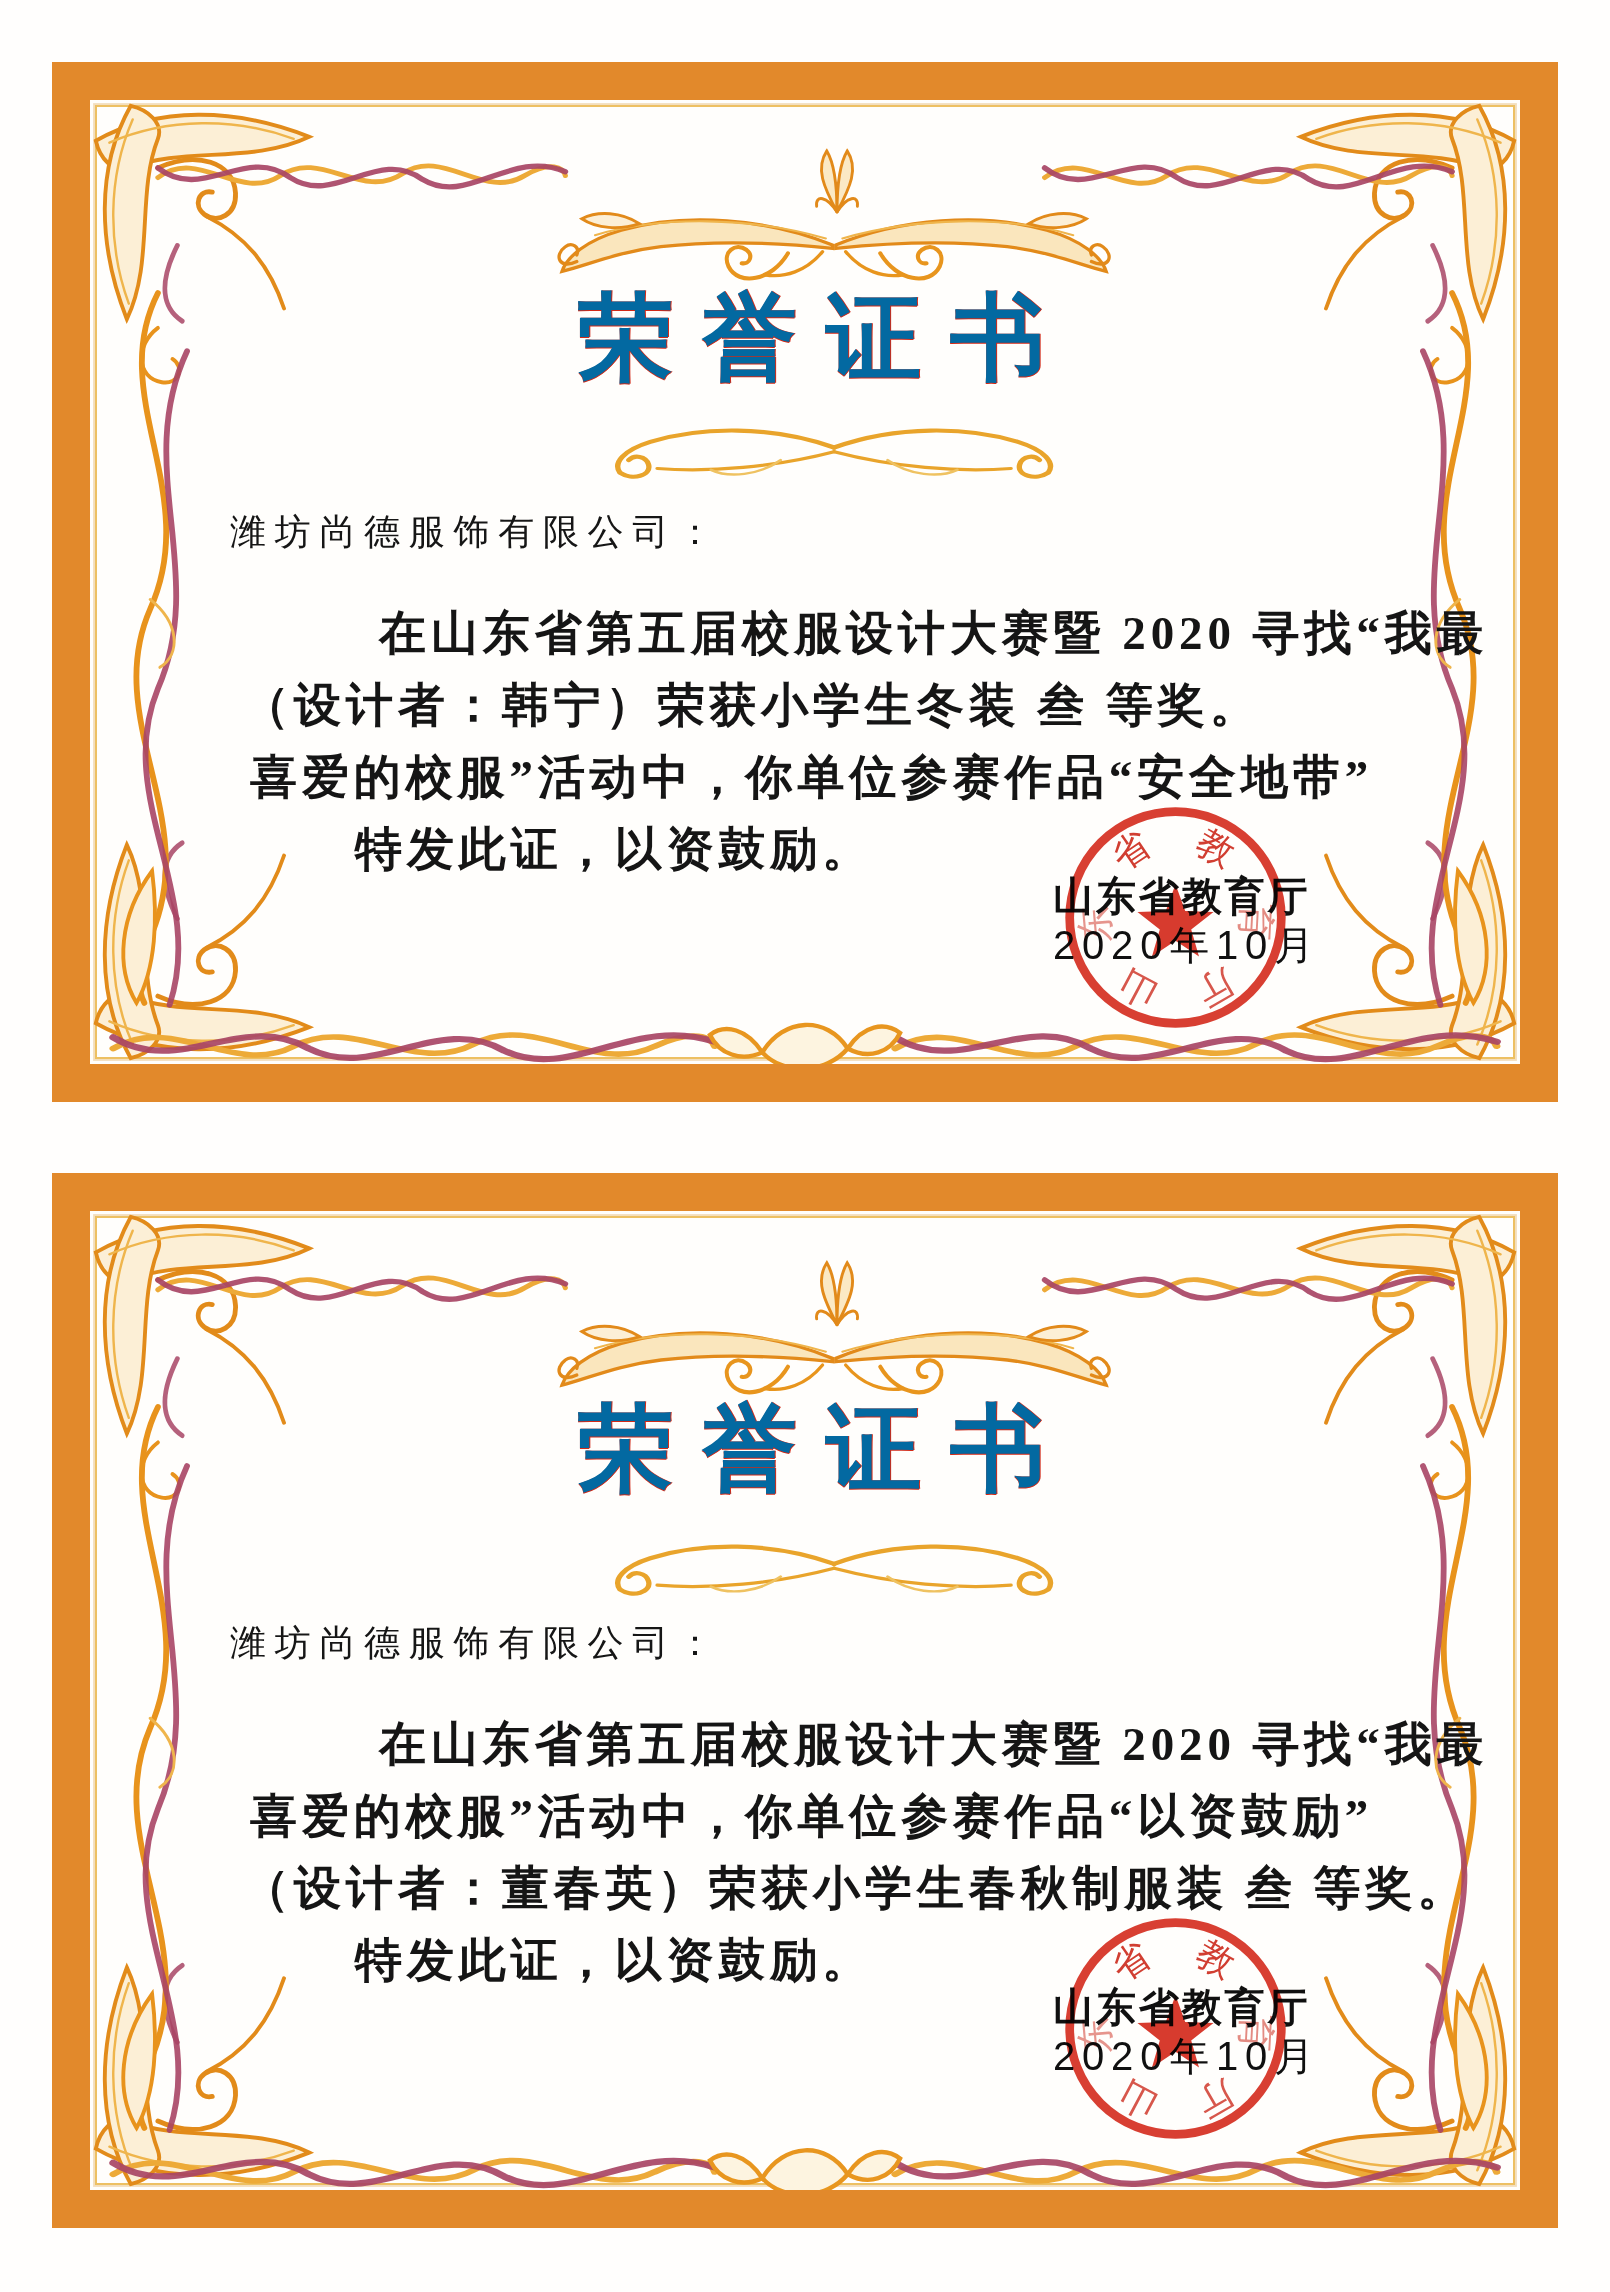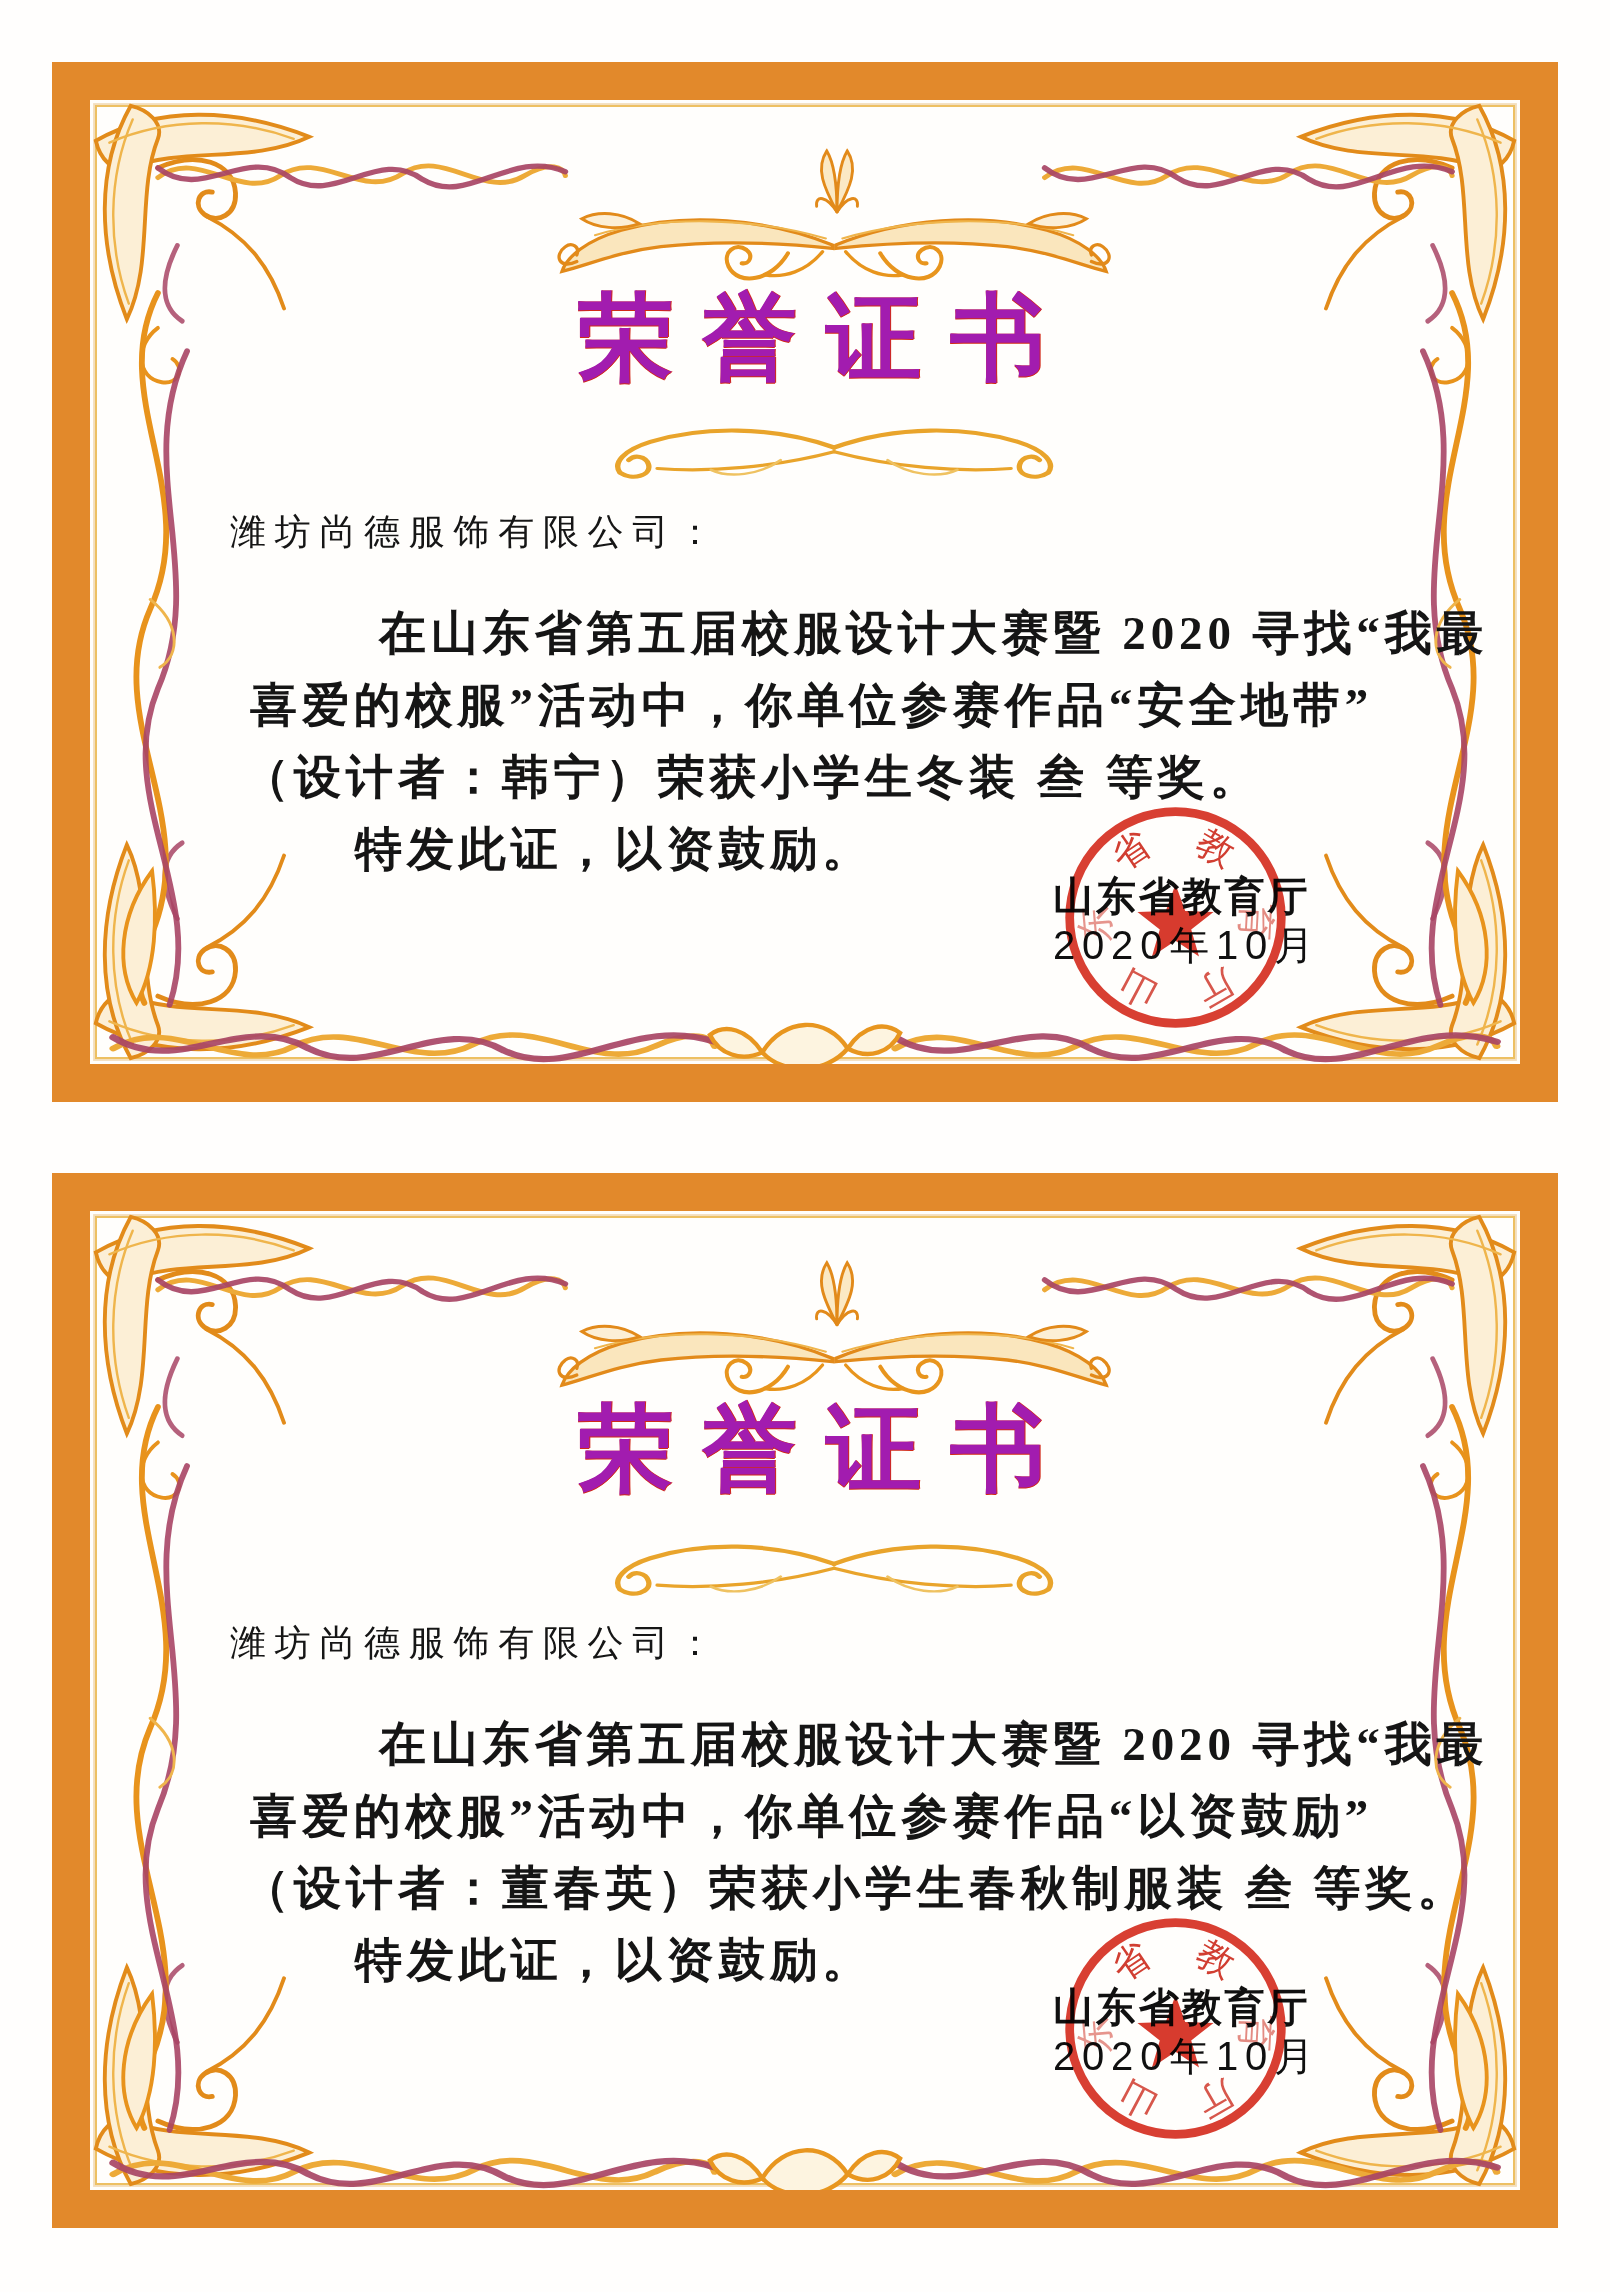--- a/index.html
+++ b/index.html
@@ -14,21 +14,21 @@
   .cert-1{top:62px;height:1040px;}
   .cert-2{top:1173px;height:1055px;}
   .inner-line{
     position:absolute;inset:4.9px;border:2.9px solid #EDC063;
     box-shadow:0 0 0 1.9px rgba(224,172,86,.38);pointer-events:none;
   }
   .decor{position:absolute;inset:0;width:100%;height:100%;pointer-events:none;}
   .title{
     position:absolute;top:175px;left:0;right:0;text-align:center;
     font-family:"Liberation Serif","DejaVu Serif",serif;
-    font-size:95px;font-weight:900;color:#a21caf;
+    font-size:95px;font-weight:900;color:#0369a1;
     letter-spacing:29px;padding-left:42px;white-space:nowrap;
     text-shadow:1px 0 0 #D22A18,0 1px 0 #D22A18;
     z-index:2;
   }
   .recipient{
     position:absolute;top:408px;left:140px;
     font-size:36px;letter-spacing:8.7px;color:#161616;font-weight:500;white-space:nowrap;z-index:2;
   }
   .body-text{
     position:absolute;top:497px;left:140px;right:58px;color:#151515;z-index:2;
@@ -119,22 +119,22 @@
       <use href="#wave" transform="translate(24,932) scale(1.55,1.15)"></use>
       <use href="#wave" transform="translate(830,932) scale(1.55,1.15)"></use>
       <use href="#bscroll" transform="translate(637,928)"></use>
     </svg>
 
     <div class="title">荣誉证书</div>
     <div class="recipient">潍坊尚德服饰有限公司：</div>
 
     <div class="body-text">
       <div class="line l1">在山东省第五届校服设计大赛暨 2020 寻找“我最</div>
+      <div class="line l3">（设计者：韩宁）荣获小学生冬装 叁 等奖。</div>
       <div class="line l2">喜爱的校服”活动中，你单位参赛作品“安全地带”</div>
-      <div class="line l3">（设计者：韩宁）荣获小学生冬装 叁 等奖。</div>
       <div class="line l4">特发此证，以资鼓励。</div>
     </div>
 
     <svg class="seal" viewBox="0 0 240 240">
       <circle cx="120" cy="120" r="109" fill="none" stroke="#D3281A" stroke-width="9" opacity="0.93"></circle>
       <path d="M0,-58 L14.1,-19.4 L55.2,-17.9 L22.8,7.4 L34.1,46.9 L0,24 L-34.1,46.9 L-22.8,7.4 L-55.2,-17.9 L-14.1,-19.4 Z" transform="translate(120,127) scale(0.71)" fill="#D3281A" opacity="0.95"></path>
       <g font-size="38" fill="#CB2517" font-family="&quot;Liberation Serif&quot;,serif" text-anchor="middle">
         <text transform="rotate(-152 120 120)" x="120" y="50" opacity="0.8">山</text>
         <text transform="rotate(-95 120 120)" x="120" y="50" opacity="0.5">东</text>
         <text transform="rotate(-34 120 120)" x="120" y="50" opacity="0.92">省</text>

